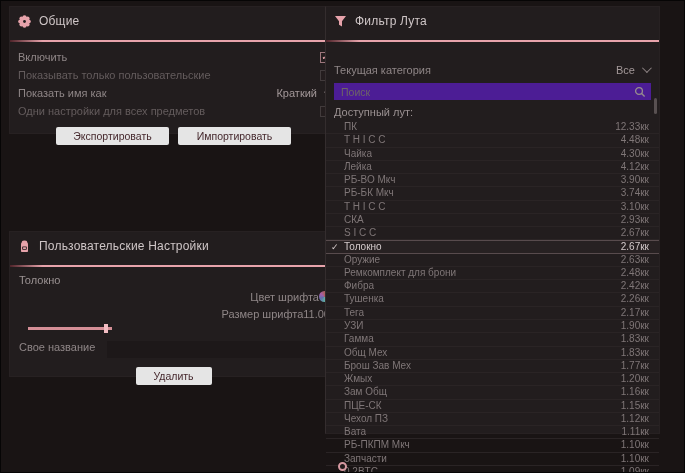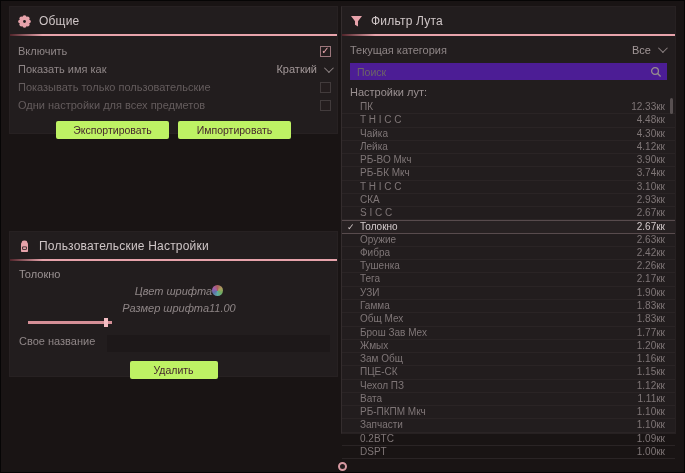--- a/index.html
+++ b/index.html
@@ -2,65 +2,65 @@
 <html><head>
 <meta charset="utf-8">
 <style>
   html,body{margin:0;padding:0;background:#0e0b0c;}
   #window{
     position:relative;width:685px;height:473px;box-sizing:border-box;
     background:#191414;border:1px solid #060505;overflow:hidden;
     font-family:"Liberation Sans", sans-serif;
   }
   .panel{position:absolute;background:#221d1e;box-sizing:border-box;border:1px solid #272122;}
-  .panel-header{display:flex;align-items:center;gap:8px;padding:6px 8px 5px 8px;height:16px;}
+  .panel-header{display:flex;align-items:center;gap:8px;padding:6px 8px 11px 8px;height:16px;}
   .panel-title{font-size:12px;color:#cfc6c7;letter-spacing:.2px;}
   .hdr-underline{height:2px;background:linear-gradient(90deg,#4f2329 0%,#e7a3ab 10%,#e7a3ab 100%);}
   .icon{display:inline-flex;align-items:center;justify-content:center;}
 
   
   #panel-general{left:8px;top:5px;width:329px;height:128px;}
   .setrow{display:flex;align-items:center;justify-content:space-between;
           height:18px;padding:0 6px 0 8px;font-size:11px;color:#8f8687;}
   .setrow.dim{color:#645c5d;}
   .checkbox{width:11px;height:11px;box-sizing:border-box;border:1px solid #9c767c;
             background:#241d1e;display:flex;align-items:center;justify-content:center;
             color:#eba6ae;font-size:10px;line-height:10px;}
   .checkbox.off{border-color:#423b3c;color:transparent;}
   .ddl{display:flex;align-items:center;gap:7px;color:#a39899;font-size:11px;cursor:default;}
   .chev{width:6px;height:6px;border-right:1px solid #8a8081;border-bottom:1px solid #8a8081;
         transform:rotate(45deg) translateY(-2px);}
   .btnrow{display:flex;justify-content:center;gap:9px;margin-top:7px;}
-  .pinkbtn{background:#bef264;color:#45282d;border:none;border-radius:2px;
+  .pinkbtn{background:#e5e5e5;color:#45282d;border:none;border-radius:2px;
            font-family:"Liberation Sans",sans-serif;font-size:10.5px;
            padding:3px 0;width:113px;text-align:center;}
 
   
   #panel-custom{left:8px;top:230px;width:329px;height:146px;}
   .item-label{font-size:11px;color:#9b9293;padding:7px 8px 2px 9px;}
-  .subrow{display:flex;align-items:center;justify-content:center;
-          height:17px;padding:0 7px 0 18px;font-size:11px;color:#8f8687;font-style:italic;}
+  .subrow{display:flex;align-items:center;justify-content:flex-end;
+          height:17px;padding:0 7px 0 18px;font-size:11px;color:#8f8687;}
   .color-wheel{width:11px;height:11px;border-radius:50%;
     background:conic-gradient(#c46a6a,#c4b56a,#7ec46a,#6ac4b9,#6a7ec4,#b96ac4,#c46a6a);
     opacity:.85;}
   .size-value{color:#8d8485;font-size:11px;}
   .slider{position:relative;margin:2px 0 0 18px;width:84px;height:9px;}
   .slider-track{position:absolute;top:3px;left:0;width:84px;height:3px;background:#d58f97;}
   .slider-handle{position:absolute;top:0;left:76px;width:4px;height:9px;background:#f2bcc2;}
   .namerow{display:flex;height:18px;padding:0 7px 0 9px;margin-top:8px;
            font-size:11px;color:#8f8687;}
   .name-input{flex:1;margin-left:12px;height:15px;background:#1d1819;border:none;outline:none;
               color:#b9b0b1;font-family:"Liberation Sans",sans-serif;font-size:10.5px;}
   .delrow{display:flex;justify-content:center;margin-top:8px;}
-  .delbtn{width:88px;padding:3px 0;}
+  .delbtn{width:76px;padding:3px 0;}
 
   
-  #panel-filter{left:340px;top:5px;width:335px;height:428px;border-left:1px solid #342d2e;}
+  #panel-filter{left:324px;top:5px;width:335px;height:428px;border-left:1px solid #342d2e;}
   .catrow{display:flex;align-items:center;justify-content:space-between;
-          height:21px;padding:0 10px 0 8px;font-size:11px;color:#8f8687;margin-top:3px;}
+          height:21px;padding:0 10px 0 8px;font-size:11px;color:#8f8687;margin-top:17px;}
   .searchbox{display:flex;align-items:center;margin:3px 8px 0 8px;height:17px;
              background:#4c1d95;padding:0 5px;}
   .search-input{flex:1;background:transparent;border:none;outline:none;
                 color:#b9b0b1;font-family:"Liberation Sans",sans-serif;font-size:10.5px;}
   .search-input::placeholder{color:#6e6566;}
   .list-label{padding:6px 8px 3px 8px;font-size:11px;color:#9b9192;}
   #loot-list{position:relative;}
   .loot-row{position:relative;display:flex;align-items:flex-start;justify-content:space-between;
             height:12.28px;padding:0 10px 0 18px;font-size:10px;line-height:12px;color:#7f7677;
             border-bottom:1px solid #2a2425;overflow:hidden;}
@@ -101,30 +101,30 @@
       </span>
       <span class="panel-title">Общие</span>
     </div>
     <div class="hdr-underline"></div>
 
     <div style="margin-top:6px;">
       <div class="setrow">
         <span>Включить</span>
         <span class="checkbox">✓</span>
       </div>
+      <div class="setrow dim">
+        <span>Показывать только пользовательские</span>
+        <span class="checkbox off"></span>
+      </div>
       <div class="setrow">
         <span>Показать имя как</span>
         <span class="ddl">
           <span>Краткий</span>
           <span class="chev"></span>
         </span>
-      </div>
-      <div class="setrow dim">
-        <span>Показывать только пользовательские</span>
-        <span class="checkbox off"></span>
       </div>
       <div class="setrow dim">
         <span>Одни настройки для всех предметов</span>
         <span class="checkbox off"></span>
       </div>
       <div class="btnrow">
         <button class="pinkbtn">Экспортировать</button>
         <button class="pinkbtn">Импортировать</button>
       </div>
     </div>
@@ -192,21 +192,21 @@
     <div class="searchbox">
       <input class="search-input" type="text" placeholder="Поиск" style="">
       <span class="icon">
         <svg width="12" height="12" viewBox="0 0 12 12">
           <circle cx="5" cy="5" r="3.4" fill="none" stroke="#978d8e" stroke-width="1.3"></circle>
           <line x1="7.6" y1="7.6" x2="10.6" y2="10.6" stroke="#978d8e" stroke-width="1.4"></line>
         </svg>
       </span>
     </div>
 
-    <div class="list-label">Настройки лут:</div>
+    <div class="list-label">Доступный лут:</div>
 
     <div id="loot-list">
         <div class="loot-row">
           <span class="loot-name">ПК</span>
           <span class="loot-value">12.33кк</span>
         </div>
         <div class="loot-row">
           <span class="loot-name">T H I C C</span>
           <span class="loot-value">4.48кк</span>
         </div>
@@ -241,20 +241,24 @@
         <div class="loot-row selected">
           <span class="check">✓</span>
           <span class="loot-name">Толокно</span>
           <span class="loot-value">2.67кк</span>
         </div>
         <div class="loot-row">
           <span class="loot-name">Оружие</span>
           <span class="loot-value">2.63кк</span>
         </div>
         <div class="loot-row">
+          <span class="loot-name">Ремкомплект для брони</span>
+          <span class="loot-value">2.48кк</span>
+        </div>
+        <div class="loot-row">
           <span class="loot-name">Фибра</span>
           <span class="loot-value">2.42кк</span>
         </div>
         <div class="loot-row">
           <span class="loot-name">Тушенка</span>
           <span class="loot-value">2.26кк</span>
         </div>
         <div class="loot-row">
           <span class="loot-name">Тега</span>
           <span class="loot-value">2.17кк</span>

